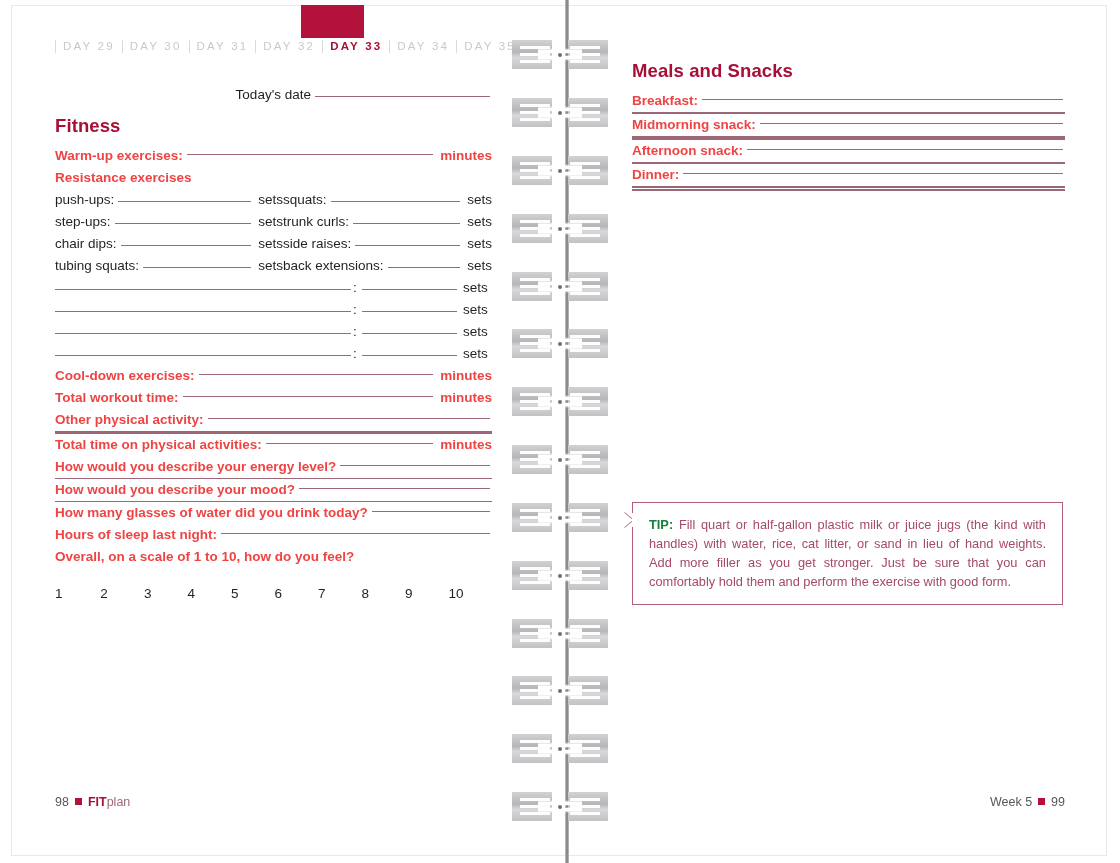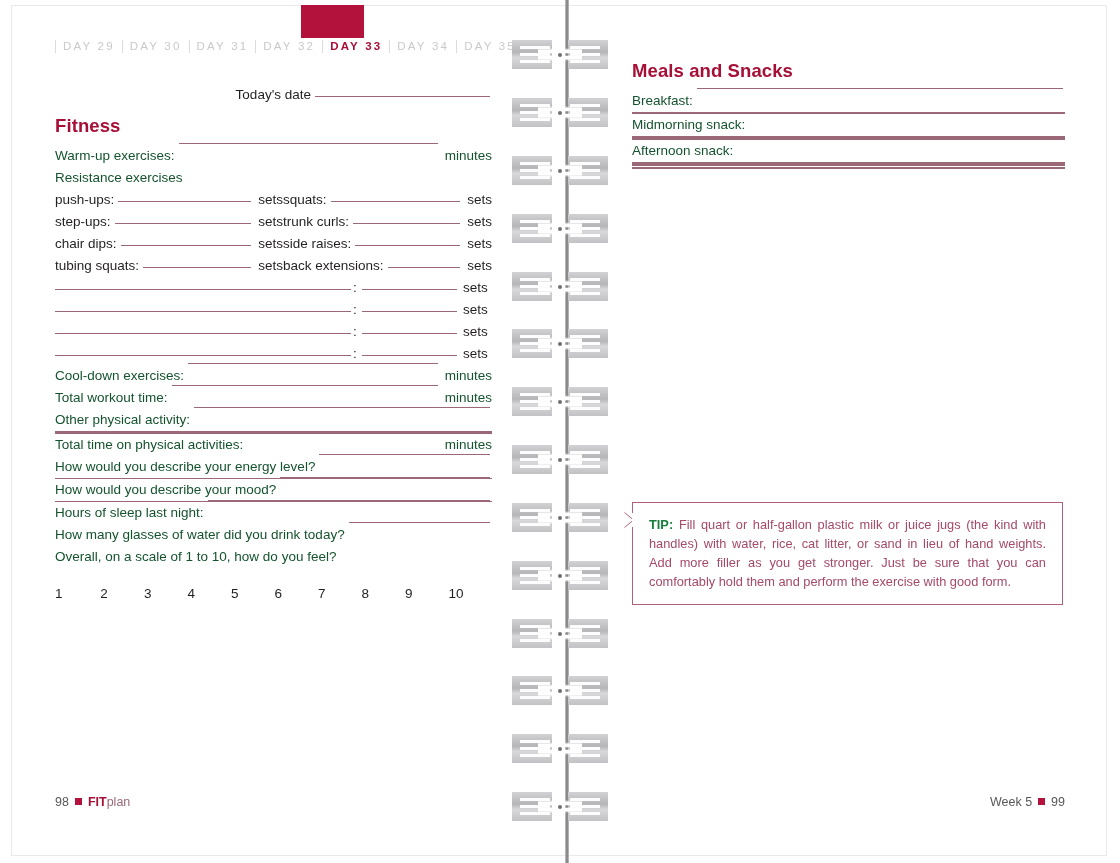--- a/index.html
+++ b/index.html
@@ -152,25 +152,26 @@
   h2.section {
     margin: 0;
     font-size: 18.5px;
     font-weight: bold;
     color: #a80f37;
     letter-spacing: 0.1px;
   }
 
   .row {
     display: flex;
-    align-items: flex-start;
+    align-items: center;
     font-size: 13.5px;
-    color: #14532d;
+    color: #ef4444;
     line-height: 22px;
     white-space: nowrap;
+    font-weight: bold;
   }
   .lbl { flex: none; }
   .unit { flex: none; padding-left: 5px; }
   .rule {
     flex: 1 1 auto;
     border-bottom: 1px solid #9c6878;
     height: 0;
     position: relative;
     top: -2px;
     margin: 0 2px 0 4px;
@@ -649,26 +650,26 @@
 
       <div class="row">
         <span class="lbl">How would you describe your mood?</span>
         <span class="rule"></span>
       </div>
       <div class="row">
         <span class="fullline"></span>
       </div>
 
       <div class="row">
+        <span class="lbl">How many glasses of water did you drink today?</span>
+        <span class="rule"></span>
+      </div>
+
+      <div class="row">
         <span class="lbl">Hours of sleep last night:</span>
-        <span class="rule"></span>
-      </div>
-
-      <div class="row">
-        <span class="lbl">How many glasses of water did you drink today?</span>
         <span class="rule"></span>
       </div>
 
       <div class="row">
         <span class="lbl">Overall, on a scale of 1 to 10, how do you feel?</span>
       </div>
 
       <div class="scale">
         <span>1</span>
         <span>2</span>
@@ -723,20 +724,24 @@
         <span class="rule"></span>
       </div>
       <div class="row">
           <span class="fullline"></span>
         </div>
       <div class="row">
           <span class="fullline"></span>
         </div>
 
       <div class="row">
+        <span class="lbl">Dinner:</span>
+        <span class="rule"></span>
+      </div>
+      <div class="row">
           <span class="fullline"></span>
         </div>
       <div class="row">
           <span class="fullline"></span>
         </div>
 
       <div class="row">
         <span class="rule"></span>
       </div>
       <div class="row">

